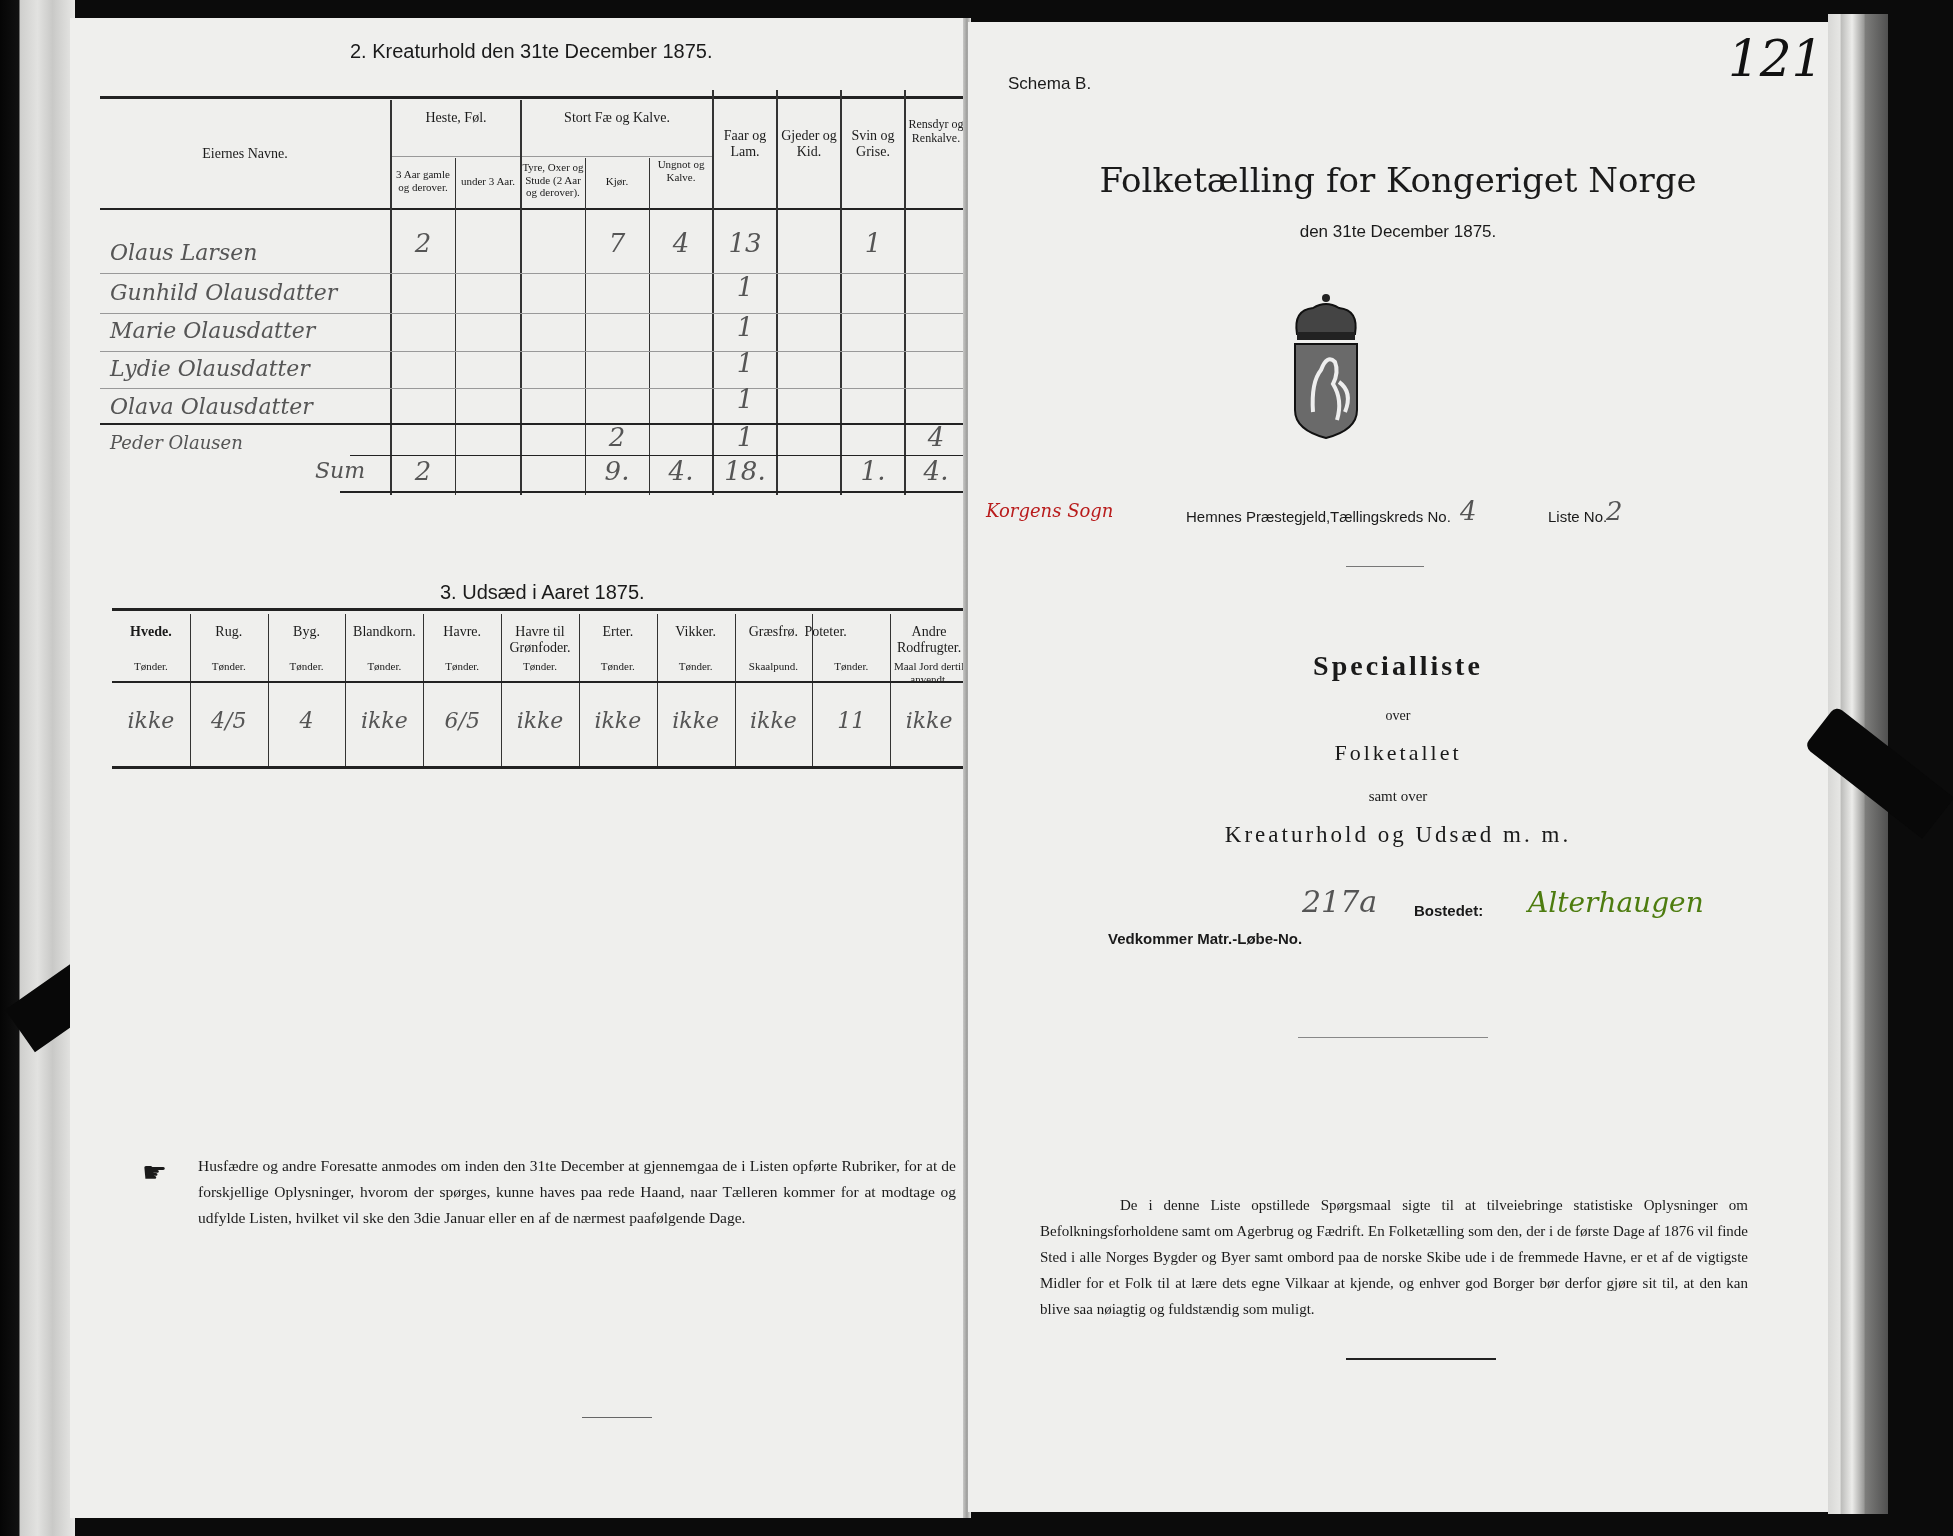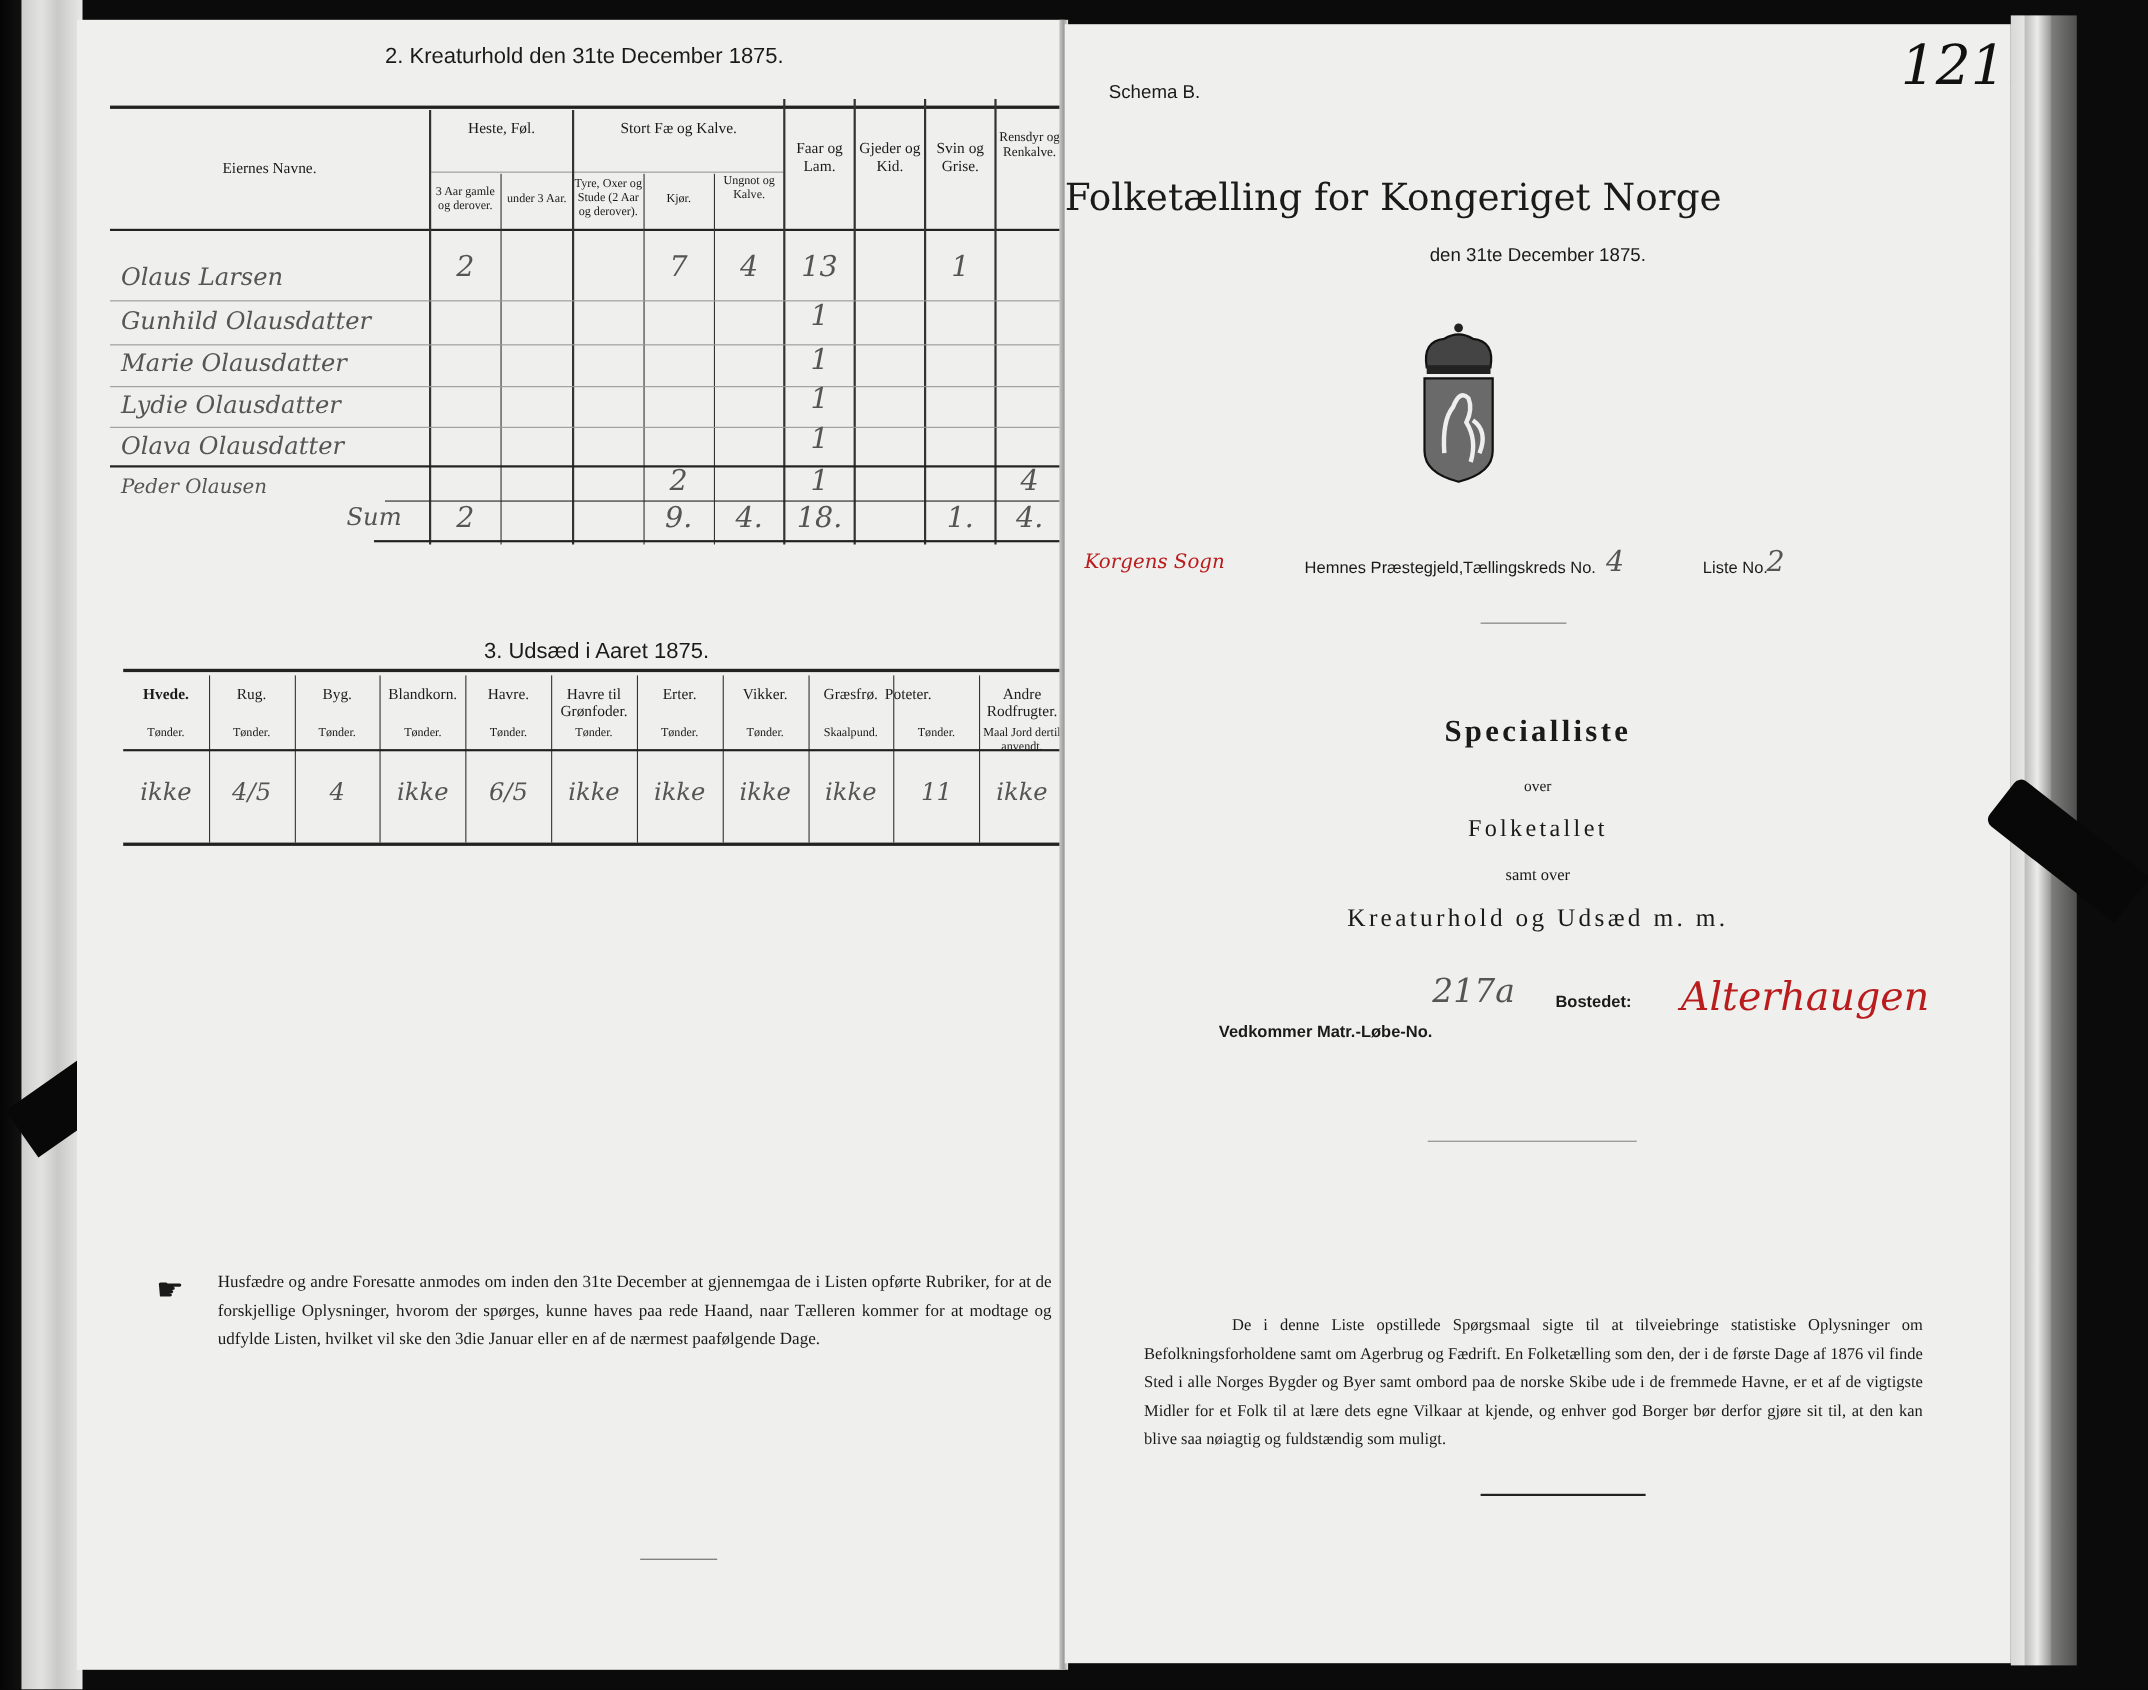--- a/index.html
+++ b/index.html
@@ -185,21 +185,21 @@
   <div class="abs" style="left:72px;top:1138px;font-size:28px;">☛</div>
   <div class="para" style="left:128px;top:1135px;width:758px;">Husfædre og andre Foresatte anmodes om inden den 31te December at gjennemgaa de i Listen opførte Rubriker, for at de forskjellige Oplysninger, hvorom der spørges, kunne haves paa rede Haand, naar Tælleren kommer for at modtage og udfylde Listen, hvilket vil ske den 3die Januar eller en af de nærmest paafølgende Dage.</div>
   <div class="thin" style="left:512px;top:1399px;width:70px;background:#666;"></div>
 </div>
 
 <div class="gutter"></div>
 
 <div id="right-page" class="page">
   <div class="abs sans" style="left:40px;top:24px;font-size:17px;margin-top:28px;">Schema B.</div>
   <div class="abs hand" style="left:760px;top:8px;font-size:50px;color:#111;">121.</div>
-  <div class="abs" style="left:0;top:138px;width:860px;font-size:34px;font-family:'DejaVu Serif',serif;">Folketælling for Kongeriget Norge</div>
+  <div class="abs" style="left:0;top:138px;width:860px;text-align:center;font-size:34px;font-family:'DejaVu Serif',serif;">Folketælling for Kongeriget Norge</div>
   <div class="abs sans" style="left:0;top:200px;width:860px;text-align:center;font-size:17px;">den 31te December 1875.</div>
 
   <svg class="abs" style="left:315px;top:270px;" width="86" height="150" viewBox="0 0 86 150">
     <circle cx="43" cy="6" r="4" fill="#222"></circle>
     <path d="M14 42 Q10 18 30 16 Q43 8 56 16 Q76 18 72 42 Z" fill="#444" stroke="#111" stroke-width="2"></path>
     <rect x="14" y="40" width="58" height="8" fill="#222"></rect>
     <path d="M12 52 H74 V118 Q74 138 43 146 Q12 138 12 118 Z" fill="#6a6a6a" stroke="#111" stroke-width="2"></path>
     <path d="M30 120 Q28 90 38 78 Q44 62 52 70 Q56 80 50 92 Q60 108 54 128 M56 90 Q70 100 62 120" stroke="#eee" stroke-width="4" fill="none"></path>
   </svg>
 
@@ -213,21 +213,21 @@
 
   <div class="abs" style="left:0;top:628px;width:860px;text-align:center;font-size:28px;font-weight:bold;letter-spacing:3px;">Specialliste</div>
   <div class="abs" style="left:0;top:718px;width:860px;text-align:center;font-size:22px;letter-spacing:3px;">Folketallet</div>
   <div class="abs" style="left:0;top:686px;width:860px;text-align:center;font-size:14px;">over</div>
   <div class="abs" style="left:0;top:766px;width:860px;text-align:center;font-size:15px;">samt over</div>
   <div class="abs" style="left:0;top:800px;width:860px;text-align:center;font-size:23px;letter-spacing:3px;">Kreaturhold og Udsæd m. m.</div>
 
   <div class="abs cond" style="left:140px;top:908px;font-size:15px;font-weight:bold;">Vedkommer Matr.-Løbe-No.</div>
   <div class="abs hand" style="left:334px;top:862px;font-size:30px;">217a</div>
   <div class="abs cond" style="left:446px;top:880px;font-size:15px;font-weight:bold;">Bostedet:</div>
-  <div class="abs hand" style="left:560px;top:864px;font-size:36px;color:#b91c1c;">Alterhaugen</div>
+  <div class="abs hand" style="left:560px;top:864px;font-size:28px;color:#4d7c0f;">Alterhaugen</div>
 
   <div class="thin" style="left:330px;top:1015px;width:190px;background:#888;"></div>
   <div class="para" style="left:72px;top:1170px;width:708px;text-indent:80px;font-size:15px;">De i denne Liste opstillede Spørgsmaal sigte til at tilveiebringe statistiske Oplysninger om Befolkningsforholdene samt om Agerbrug og Fædrift. En Folketælling som den, der i de første Dage af 1876 vil finde Sted i alle Norges Bygder og Byer samt ombord paa de norske Skibe ude i de fremmede Havne, er et af de vigtigste Midler for et Folk til at lære dets egne Vilkaar at kjende, og enhver god Borger bør derfor gjøre sit til, at den kan blive saa nøiagtig og fuldstændig som muligt.</div>
   <div class="rule" style="left:378px;top:1336px;width:150px;height:2px;"></div>
 </div>
 
 <div id="right-edges"></div>
 <div class="tab-marker" style="left:1820px;top:700px;width:150px;height:52px;transform:rotate(38deg);transform-origin:left center;border-radius:8px 0 0 8px;"></div>
 
 </body></html>

